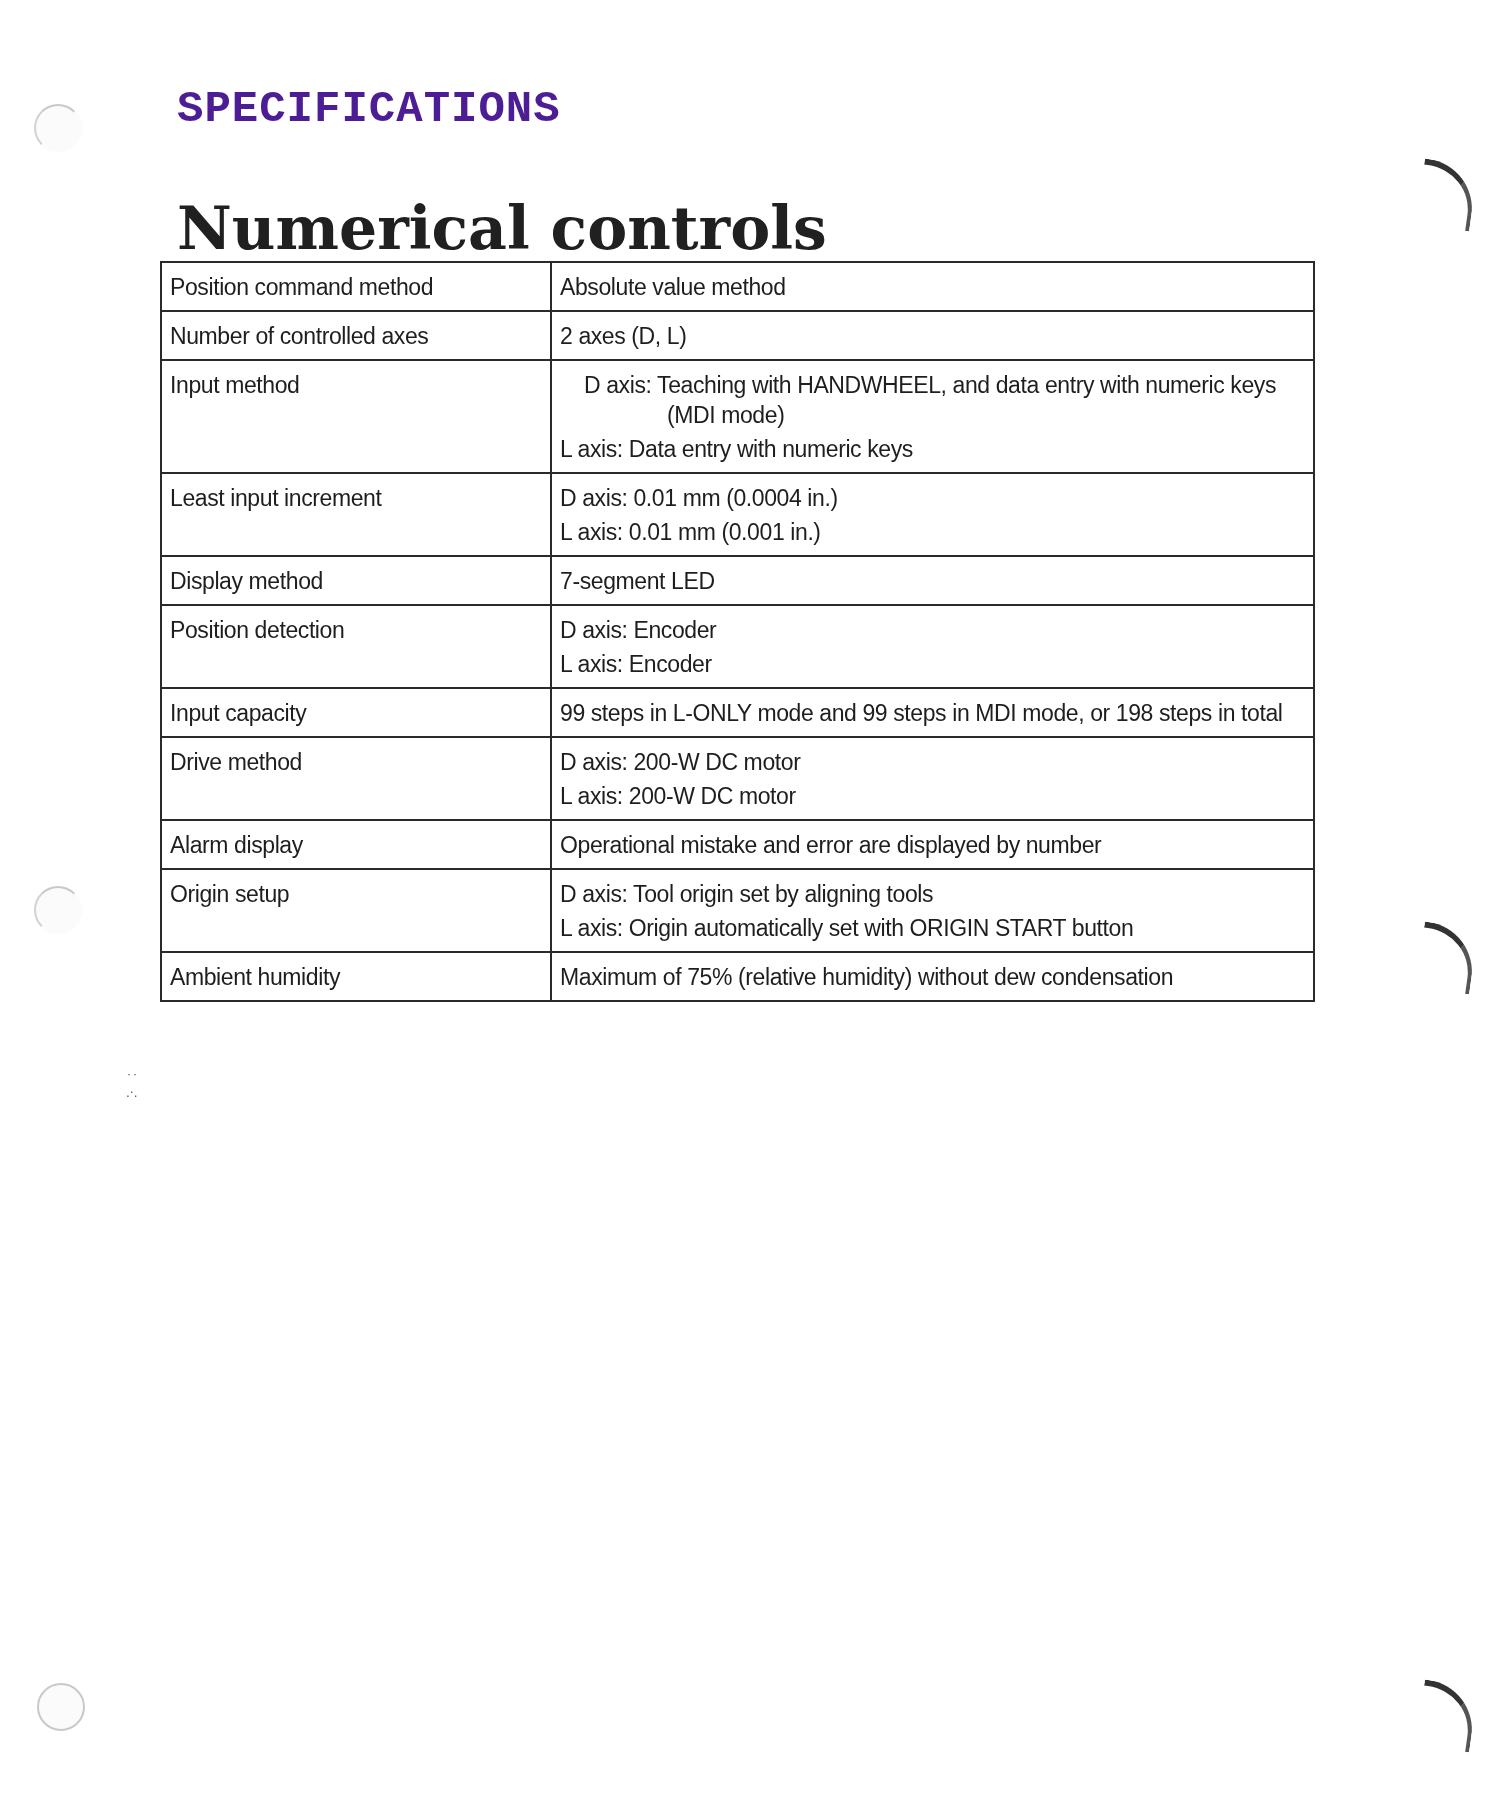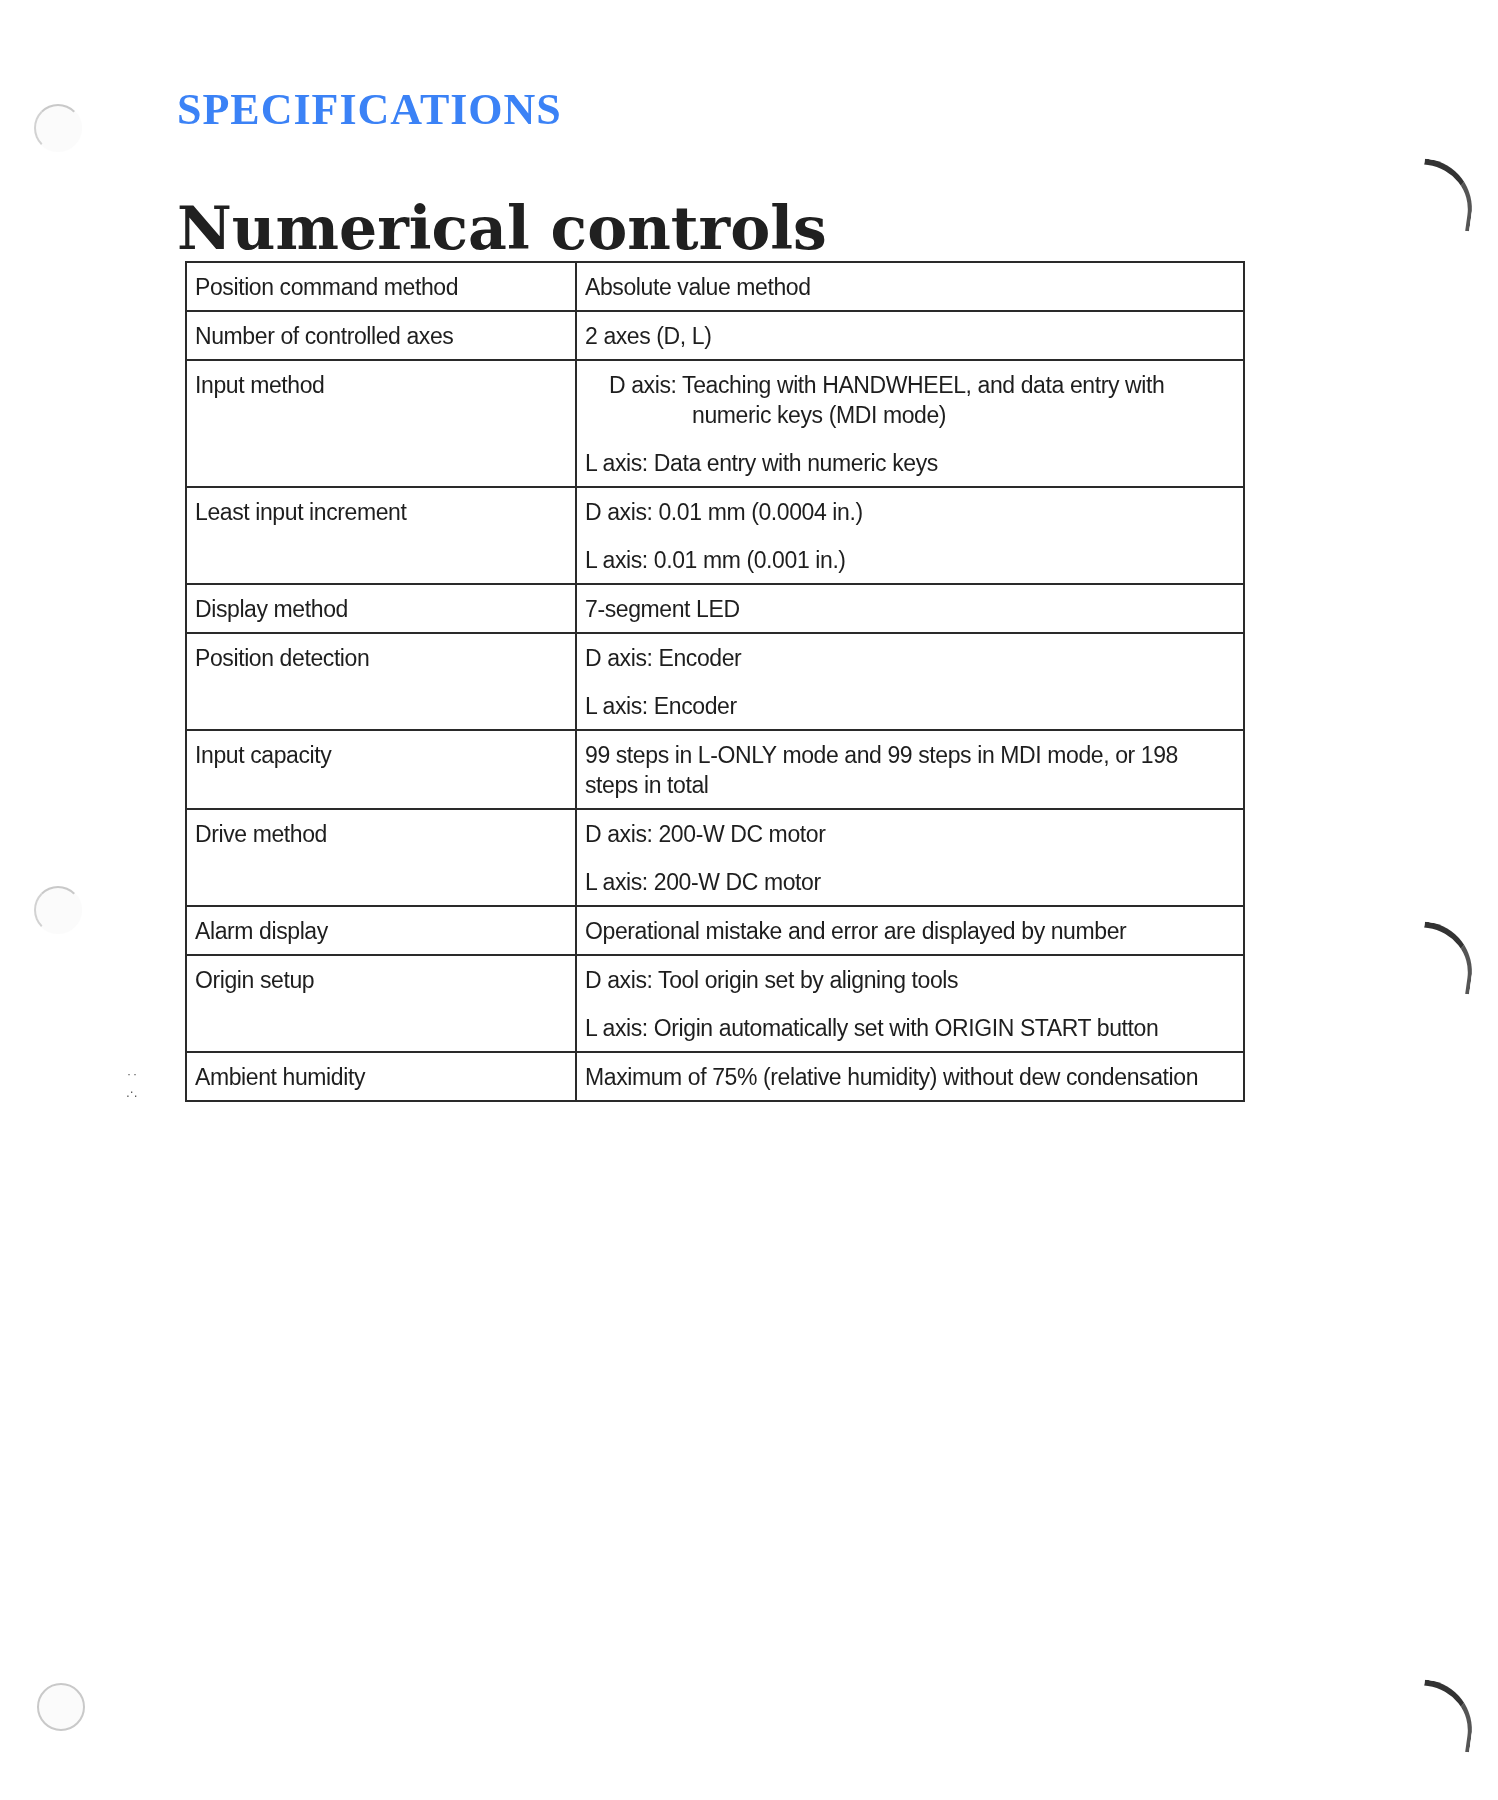--- a/index.html
+++ b/index.html
@@ -3,46 +3,46 @@
 <meta charset="utf-8">
 <style>
   html, body { margin: 0; padding: 0; }
   body {
     width: 1498px; height: 1800px; background: #ffffff; position: relative; overflow: hidden;
     color: #1c1c1c;
   }
   .page { position: absolute; left: 0; top: 0; width: 1498px; height: 1800px; }
   .h1 {
     position: absolute; left: 177px; top: 84px;
-    font-family: Liberation Serif, serif;
-    font-weight: bold; font-size: 44px; letter-spacing: 1px; color: #3b82f6;
+    font-family: Liberation Mono, monospace;
+    font-weight: bold; font-size: 44px; letter-spacing: 1px; color: #4c1d95;
     margin: 0;
   }
   .h2 {
     position: absolute; left: 177px; top: 193px;
     font-family: "DejaVu Serif", "Liberation Serif", serif;
     font-weight: bold; font-size: 60px; color: #202020; margin: 0;
   }
   table.spec {
-    position: absolute; left: 185px; top: 261px;
-    width: 1060px;
+    position: absolute; left: 160px; top: 261px;
+    width: 1155px;
     border-collapse: collapse;
     font-family: "Liberation Sans", sans-serif;
     font-size: 23px; color: #1e1e1e;
     letter-spacing: -0.4px;
   }
   table.spec td {
     border: 2px solid #2a2a2a;
     vertical-align: top;
     padding: 9px 8px 8px 8px;
     line-height: 30px;
   }
   table.spec td.label { width: 372px; }
   .line { display: block; }
-  .line + .line { margin-top: 18px; }
+  .line + .line { margin-top: 4px; }
   .hang { display: block; padding-left: 83px; text-indent: -83px; margin-left: 24px; }
   .hole {
     position: absolute; width: 44px; height: 44px; border-radius: 50%;
     border: 2px solid #c9c9c9; background: #fbfbfb;
   }
   .hole.half { border-bottom-color: transparent; border-right-color: transparent; border-left-color: #d2d2d2; height: 44px; }
   .rmark {
     position: absolute; width: 50px; height: 60px;
     border-top: 6px solid #333; border-right: 4px solid #555;
     border-radius: 0 50px 0 0; transform: rotate(8deg);

